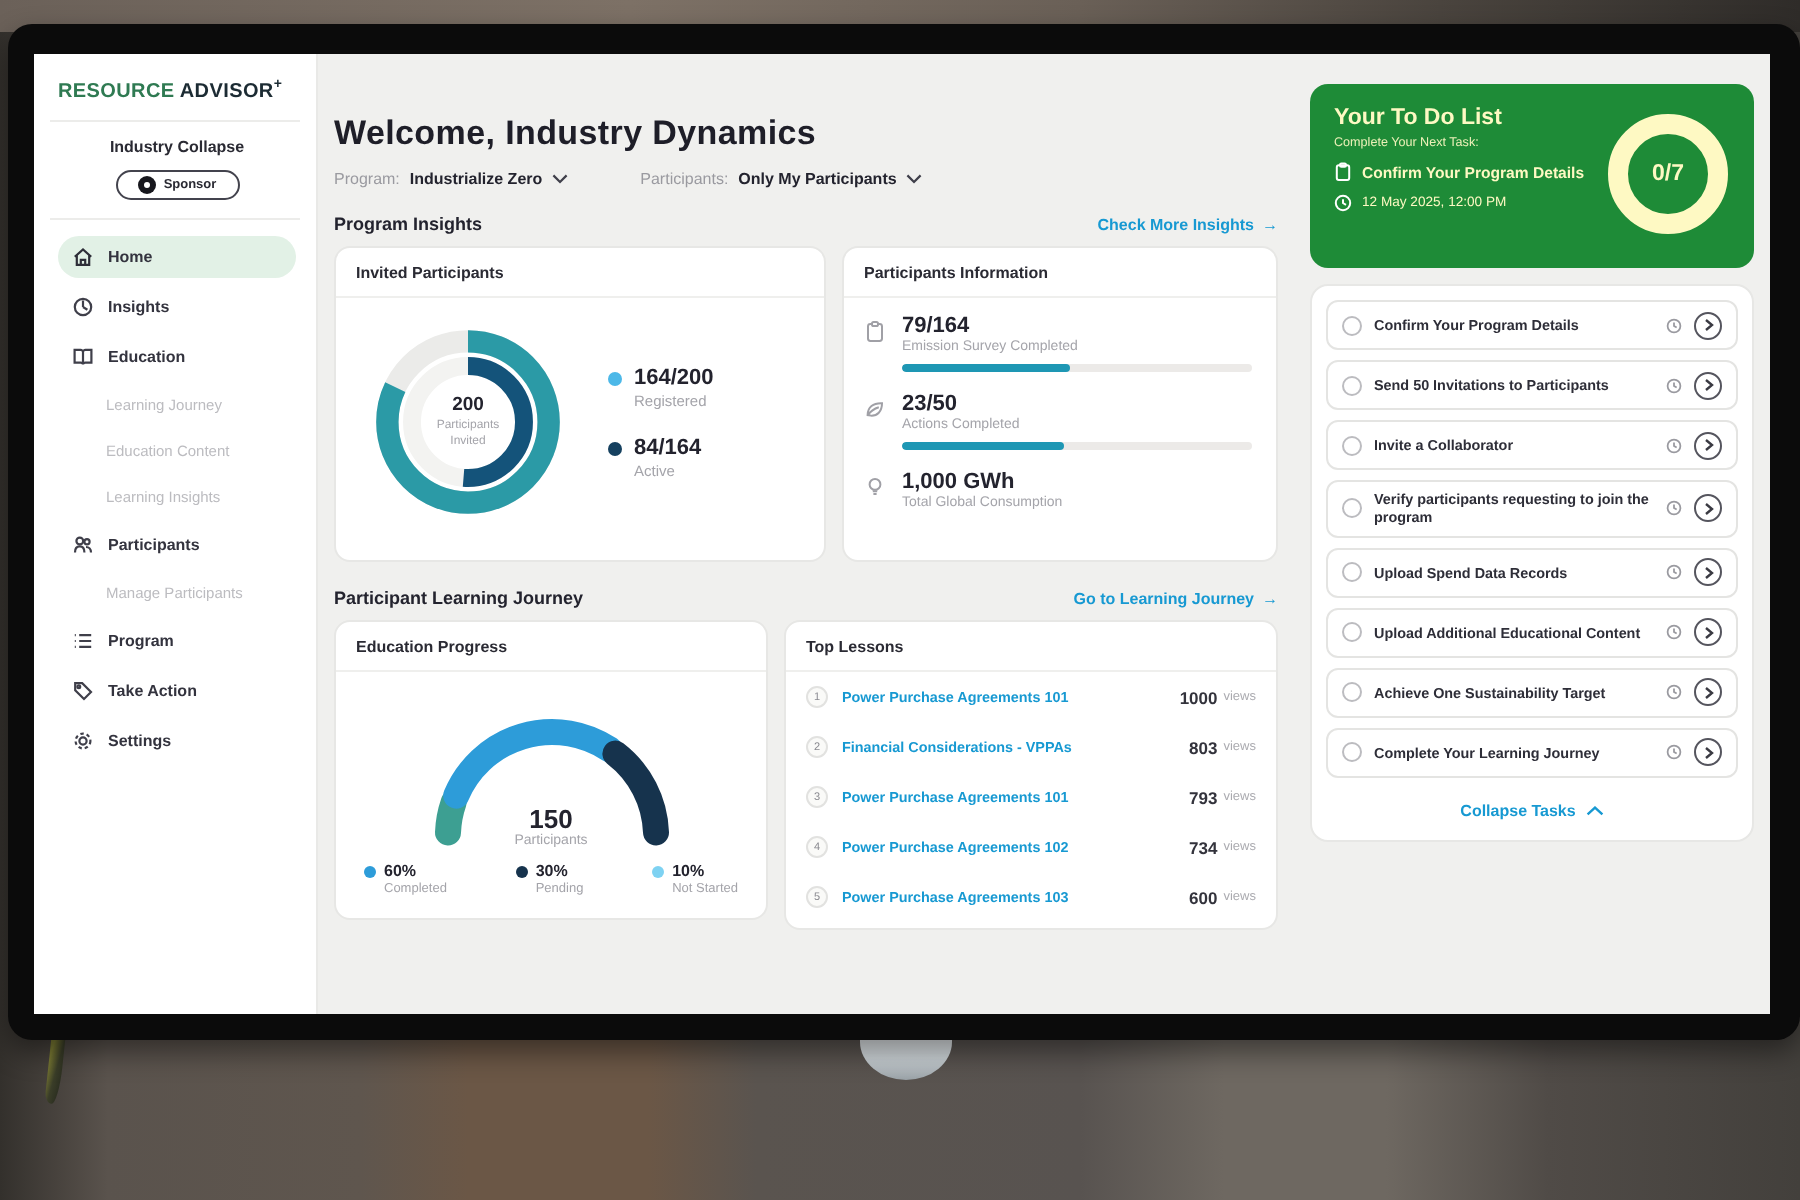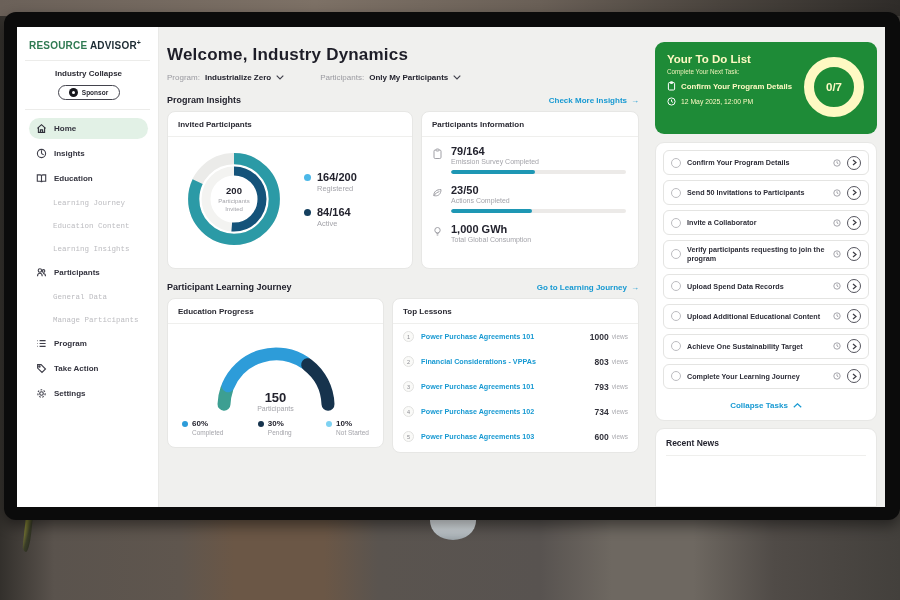--- a/index.html
+++ b/index.html
@@ -37,24 +37,24 @@
   .sponsor .sp-ic { width:9px; height:9px; border-radius:50%; background:#17171d;
     display:flex; align-items:center; justify-content:center; }
   .sponsor .sp-ic i { width:3px; height:3px; background:#fff; border-radius:50%; }
   .sponsor span { font-size:6.5px; font-weight:bold; color:#2a2a33; }
   .nav { margin-top:4px; }
   .nav-item { display:flex; align-items:center; gap:7px; height:21px; padding:0 7px;
     border-radius:11px; font-size:8px; font-weight:bold; color:#33333e; margin-bottom:4px; }
   .nav-item.active { background:#e2f1e6; }
   .nav-item svg { flex-shrink:0; }
   .nav-sub { padding:0 7px 0 24px; height:19px; display:flex; align-items:center;
-    font-size:7.5px; color:#bcbcc0; margin-bottom:4px;font-family:Liberation Mono, monospace; }
-
-  
-  .main { width:490px; padding:18px 10px 0 8px; flex-shrink:0; }
+    font-size:7.5px; color:#bcbcc0; margin-bottom:4px; }
+
+  
+  .main { width:490px; padding:30px 10px 0 8px; flex-shrink:0; }
   .welcome { font-size:17px; font-weight:bold; color:#1e1e28; letter-spacing:.2px; }
   .filters { display:flex; gap:36px; margin-top:8px; align-items:center; }
   .filter { display:flex; align-items:center; gap:5px; }
   .filter .flabel { font-size:8px; color:#9a9aa0; }
   .filter .fvalue { font-size:8px; font-weight:bold; color:#23232e; }
   .sect { display:flex; justify-content:space-between; align-items:center; margin-top:13px; margin-bottom:6px; }
   .sect .stitle { font-size:9px; font-weight:bold; color:#23232e; }
   .link { font-size:8px; font-weight:bold; color:#1799d2; display:flex; align-items:center; gap:4px; }
   .cards { display:flex; gap:8px; }
   .card { background:#fff; border:1px solid #e7e7e5; border-radius:8px; overflow:hidden; }
@@ -196,23 +196,20 @@
             <span>Learning Insights</span>
           </div>
       <div class="nav-item">
         <svg width="11" height="11" viewBox="0 0 11 11" fill="none" stroke="#3f3f4a" stroke-width="1.1">
               <circle cx="3.9" cy="3.5" r="1.7"></circle>
               <circle cx="7.5" cy="3.9" r="1.3"></circle>
               <path d="M1.5 9.2 C1.5 7.3 2.5 6.2 3.9 6.2 C5.3 6.2 6.2 7.3 6.2 9.2 M7 6.5 C8.5 6.5 9.5 7.6 9.5 9.2"></path>
             </svg>
         <span>Participants</span>
       </div>
-      <div class="nav-sub">
-            <span>General Data</span>
-          </div>
       <div class="nav-sub">
             <span>Manage Participants</span>
           </div>
       <div class="nav-item">
         <svg width="11" height="11" viewBox="0 0 11 11" fill="none" stroke="#3f3f4a" stroke-width="1.1">
               <path d="M3.6 2.6 H9.6 M3.6 5.5 H9.6 M3.6 8.4 H9.6 M1.4 2.6 H1.9 M1.4 5.5 H1.9 M1.4 8.4 H1.9"></path>
             </svg>
         <span>Program</span>
       </div>
       <div class="nav-item">
@@ -553,19 +550,16 @@
             </span>
       </div>
       <div class="collapse">
         <span>Collapse Tasks</span>
         <svg width="9" height="5" viewBox="0 0 9 5" fill="none" stroke="#1799d2" stroke-width="1.2">
               <path d="M0.8 4.2 L4.5 0.8 L8.2 4.2"></path>
             </svg>
       </div>
     </div>
 
-    <div class="news-card">
-      <div class="news-title">Recent News</div>
-    </div>
   </div>
 
 </div>
 </div>
 
 </body></html>

